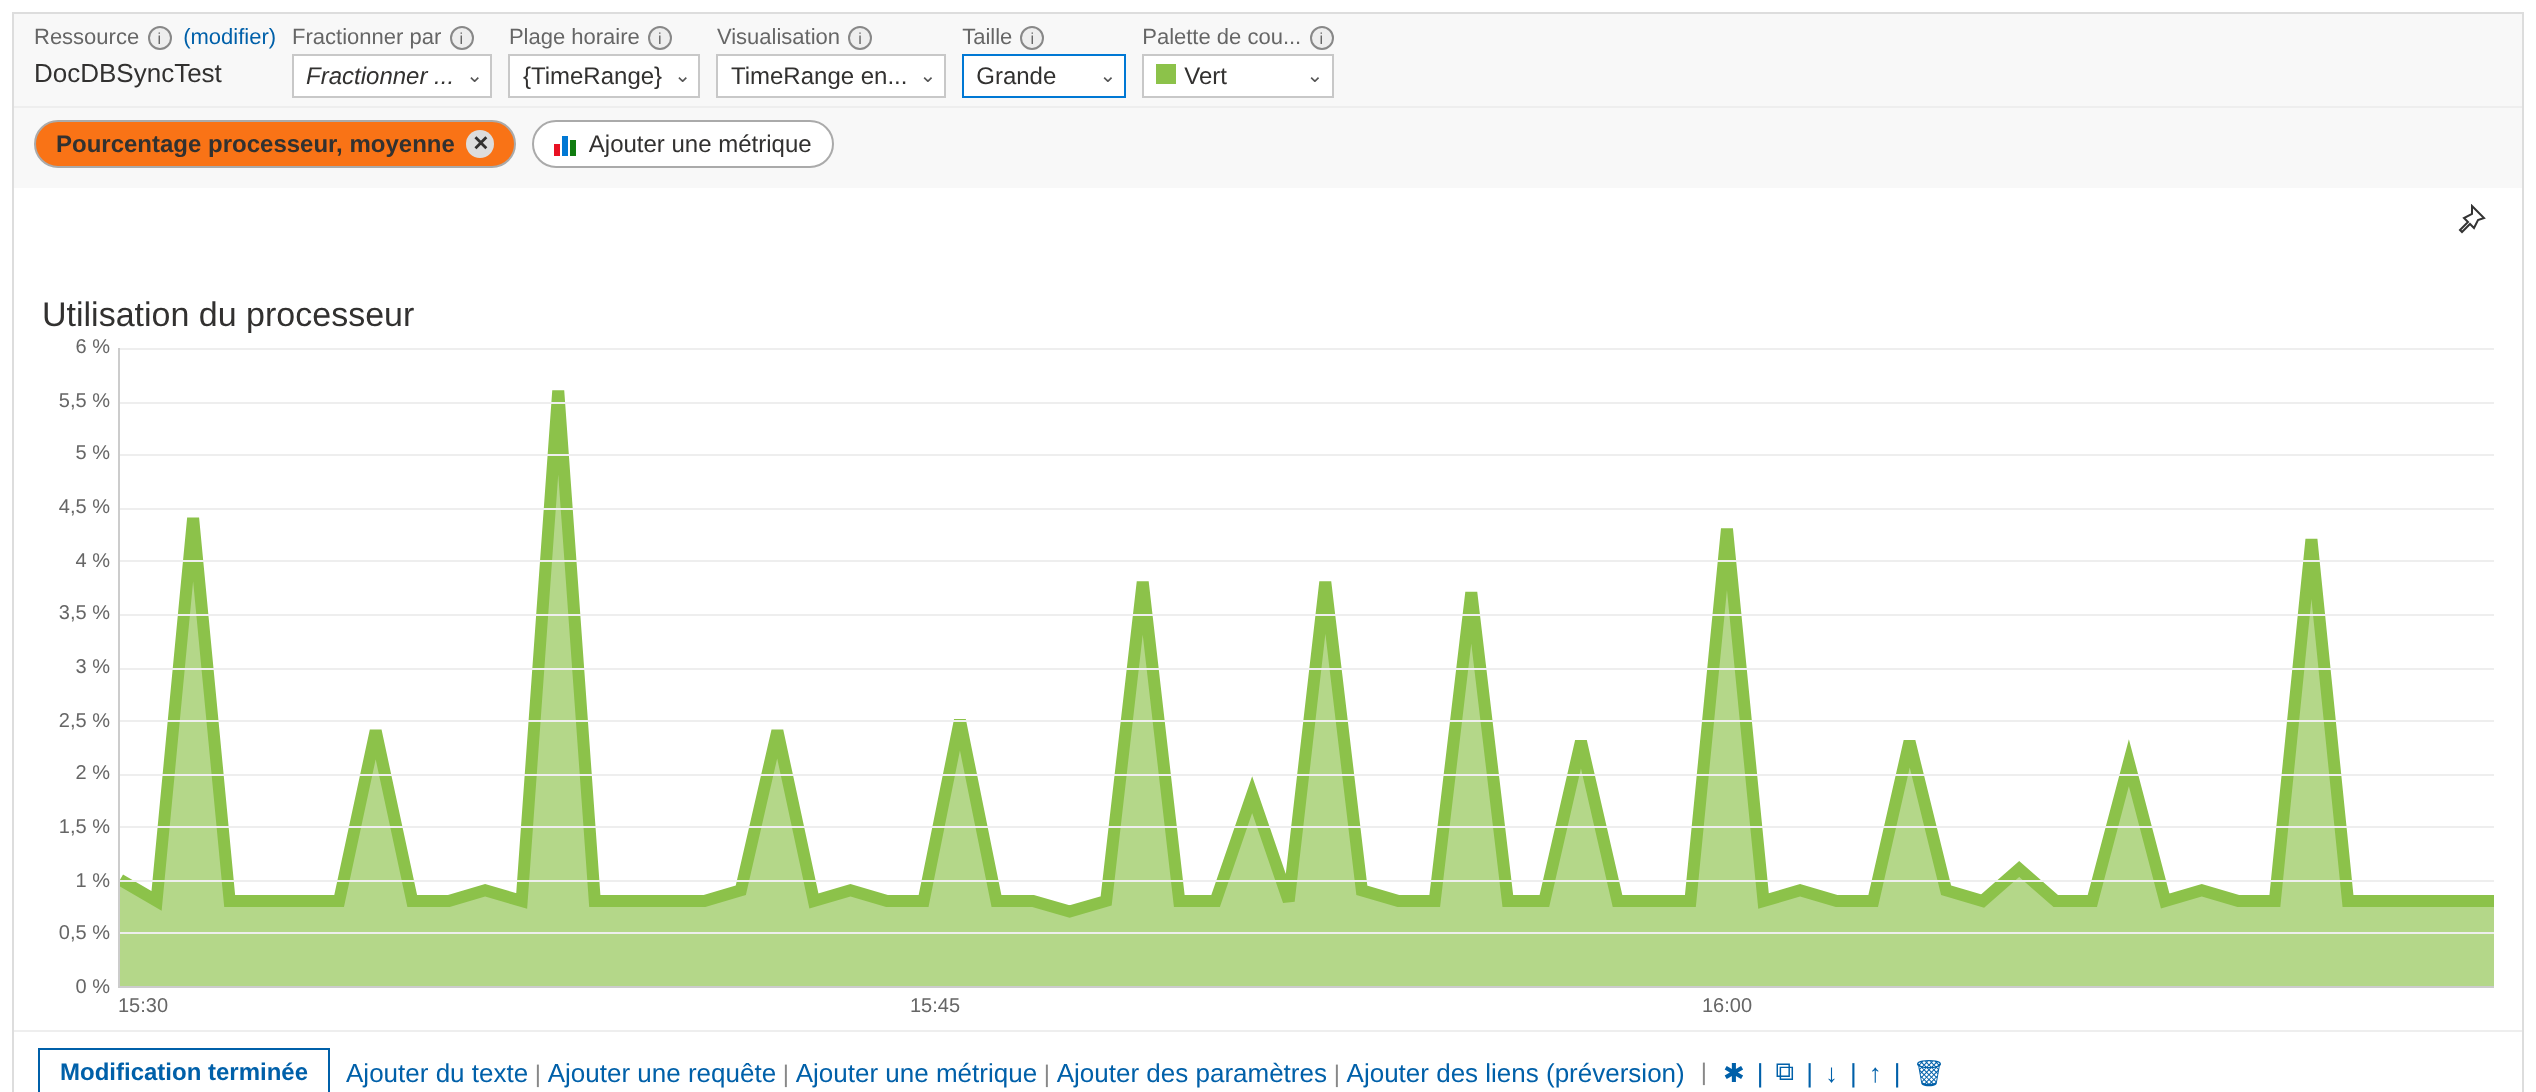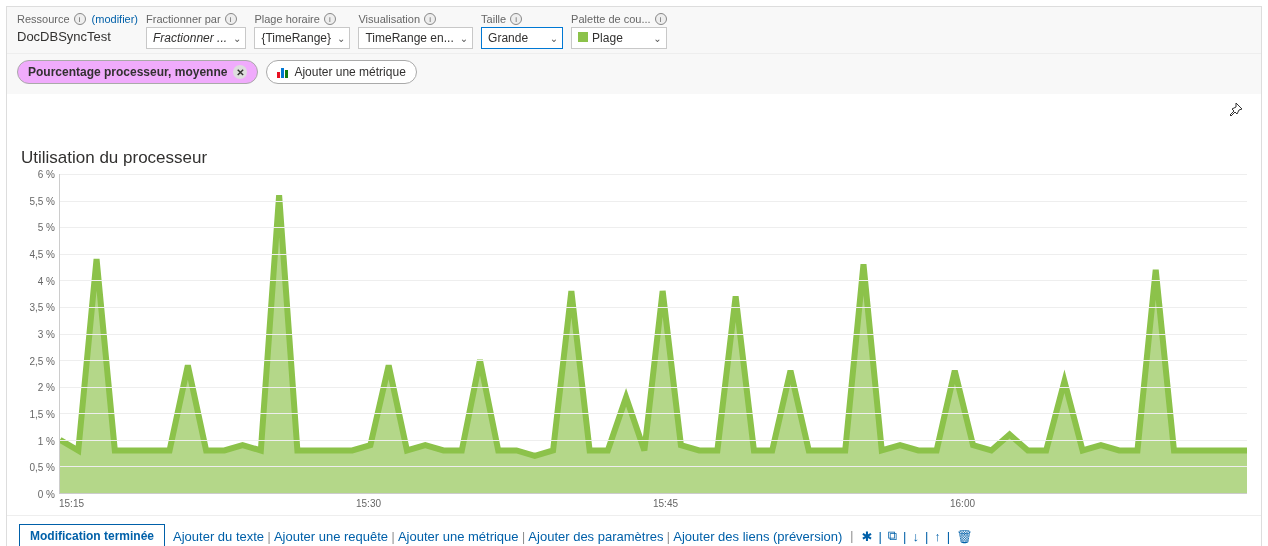--- a/index.html
+++ b/index.html
@@ -105,21 +105,21 @@
     align-items: center;
     gap: 6px;
     height: 24px;
     border: 1px solid #aaa;
     border-radius: 12px;
     padding: 0 10px;
     font-size: 12px;
     background: #fff;
     cursor: pointer;
   }
-  .pill.metric { font-weight: 600; background: #f0abfc; }
+  .pill.metric { font-weight: 600; background: #f97316; }
   .pill .close {
     width: 14px; height: 14px;
     border-radius: 50%;
     background: #ddd;
     display: inline-flex;
     align-items: center;
     justify-content: center;
     font-size: 10px;
   }
   .bar-icon {
@@ -282,21 +282,21 @@
           <span class="chev">⌄</span>
       </div>
     </div>
 
     <div class="tool-group">
       <div class="tool-label">
         <span>Palette de cou...</span>
         <span class="info-icon">i</span>
       </div>
       <div class="pseudo-select">
-        <span><span class="swatch"></span><span>Plage</span></span>
+        <span><span class="swatch"></span><span>Vert</span></span>
         <span class="chev">⌄</span>
       </div>
     </div>
   </div>
 
   <div class="pills-row">
     <div class="pill metric">
       <span>Pourcentage processeur, moyenne</span>
       <span class="close">✕</span>
     </div>
@@ -345,21 +345,20 @@
           <div class="grid-h" style="top: 50%;"></div>
           <div class="grid-h" style="top: 41.6667%;"></div>
           <div class="grid-h" style="top: 33.3333%;"></div>
           <div class="grid-h" style="top: 25%;"></div>
           <div class="grid-h" style="top: 16.6667%;"></div>
           <div class="grid-h" style="top: 8.33333%;"></div>
           <div class="grid-h" style="top: 0%;"></div>
         </div>
     </div>
     <div class="xlabels" id="xlabels">
-        <div>15:15</div>
         <div>15:30</div>
         <div>15:45</div>
         <div>16:00</div>
       </div>
 
   </div>
 
   <div class="footer">
     <button class="done-btn">Modification terminée</button>
     <span id="footer-links"><a>Ajouter du texte</a><span class="sep"> | </span><a>Ajouter une requête</a><span class="sep"> | </span><a>Ajouter une métrique</a><span class="sep"> | </span><a>Ajouter des paramètres</a><span class="sep"> | </span><a>Ajouter des liens (préversion)</a></span>

